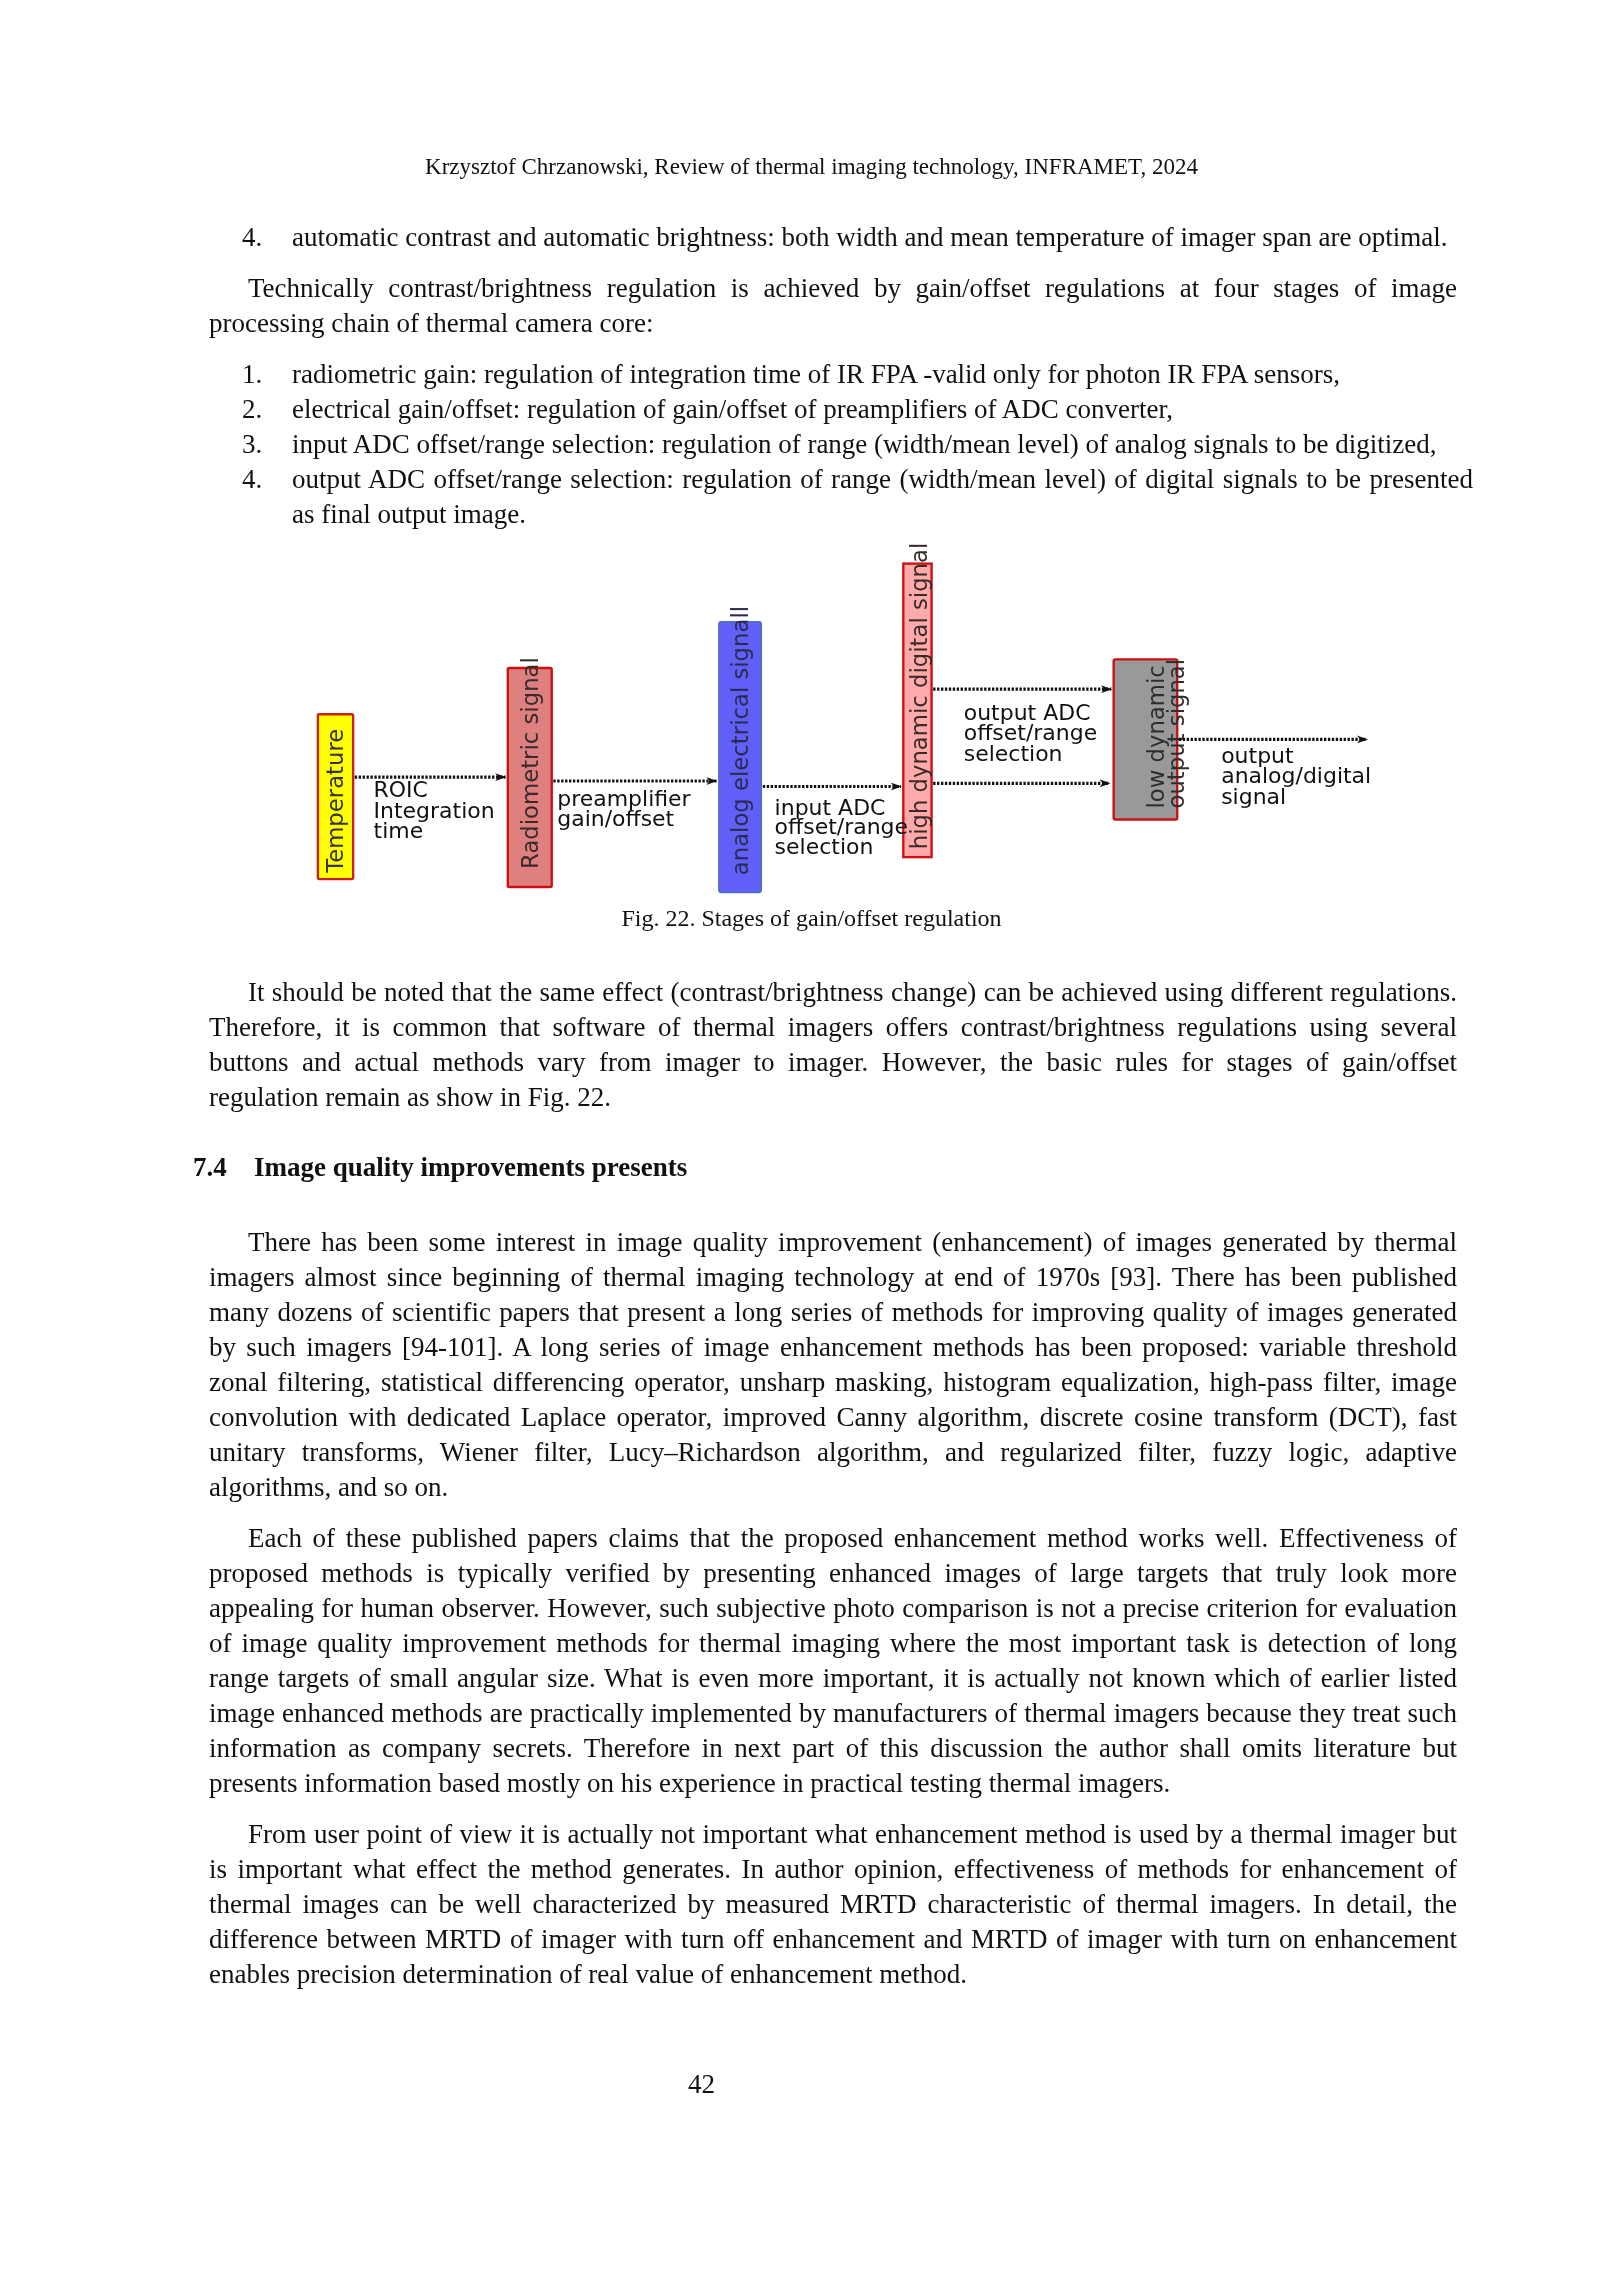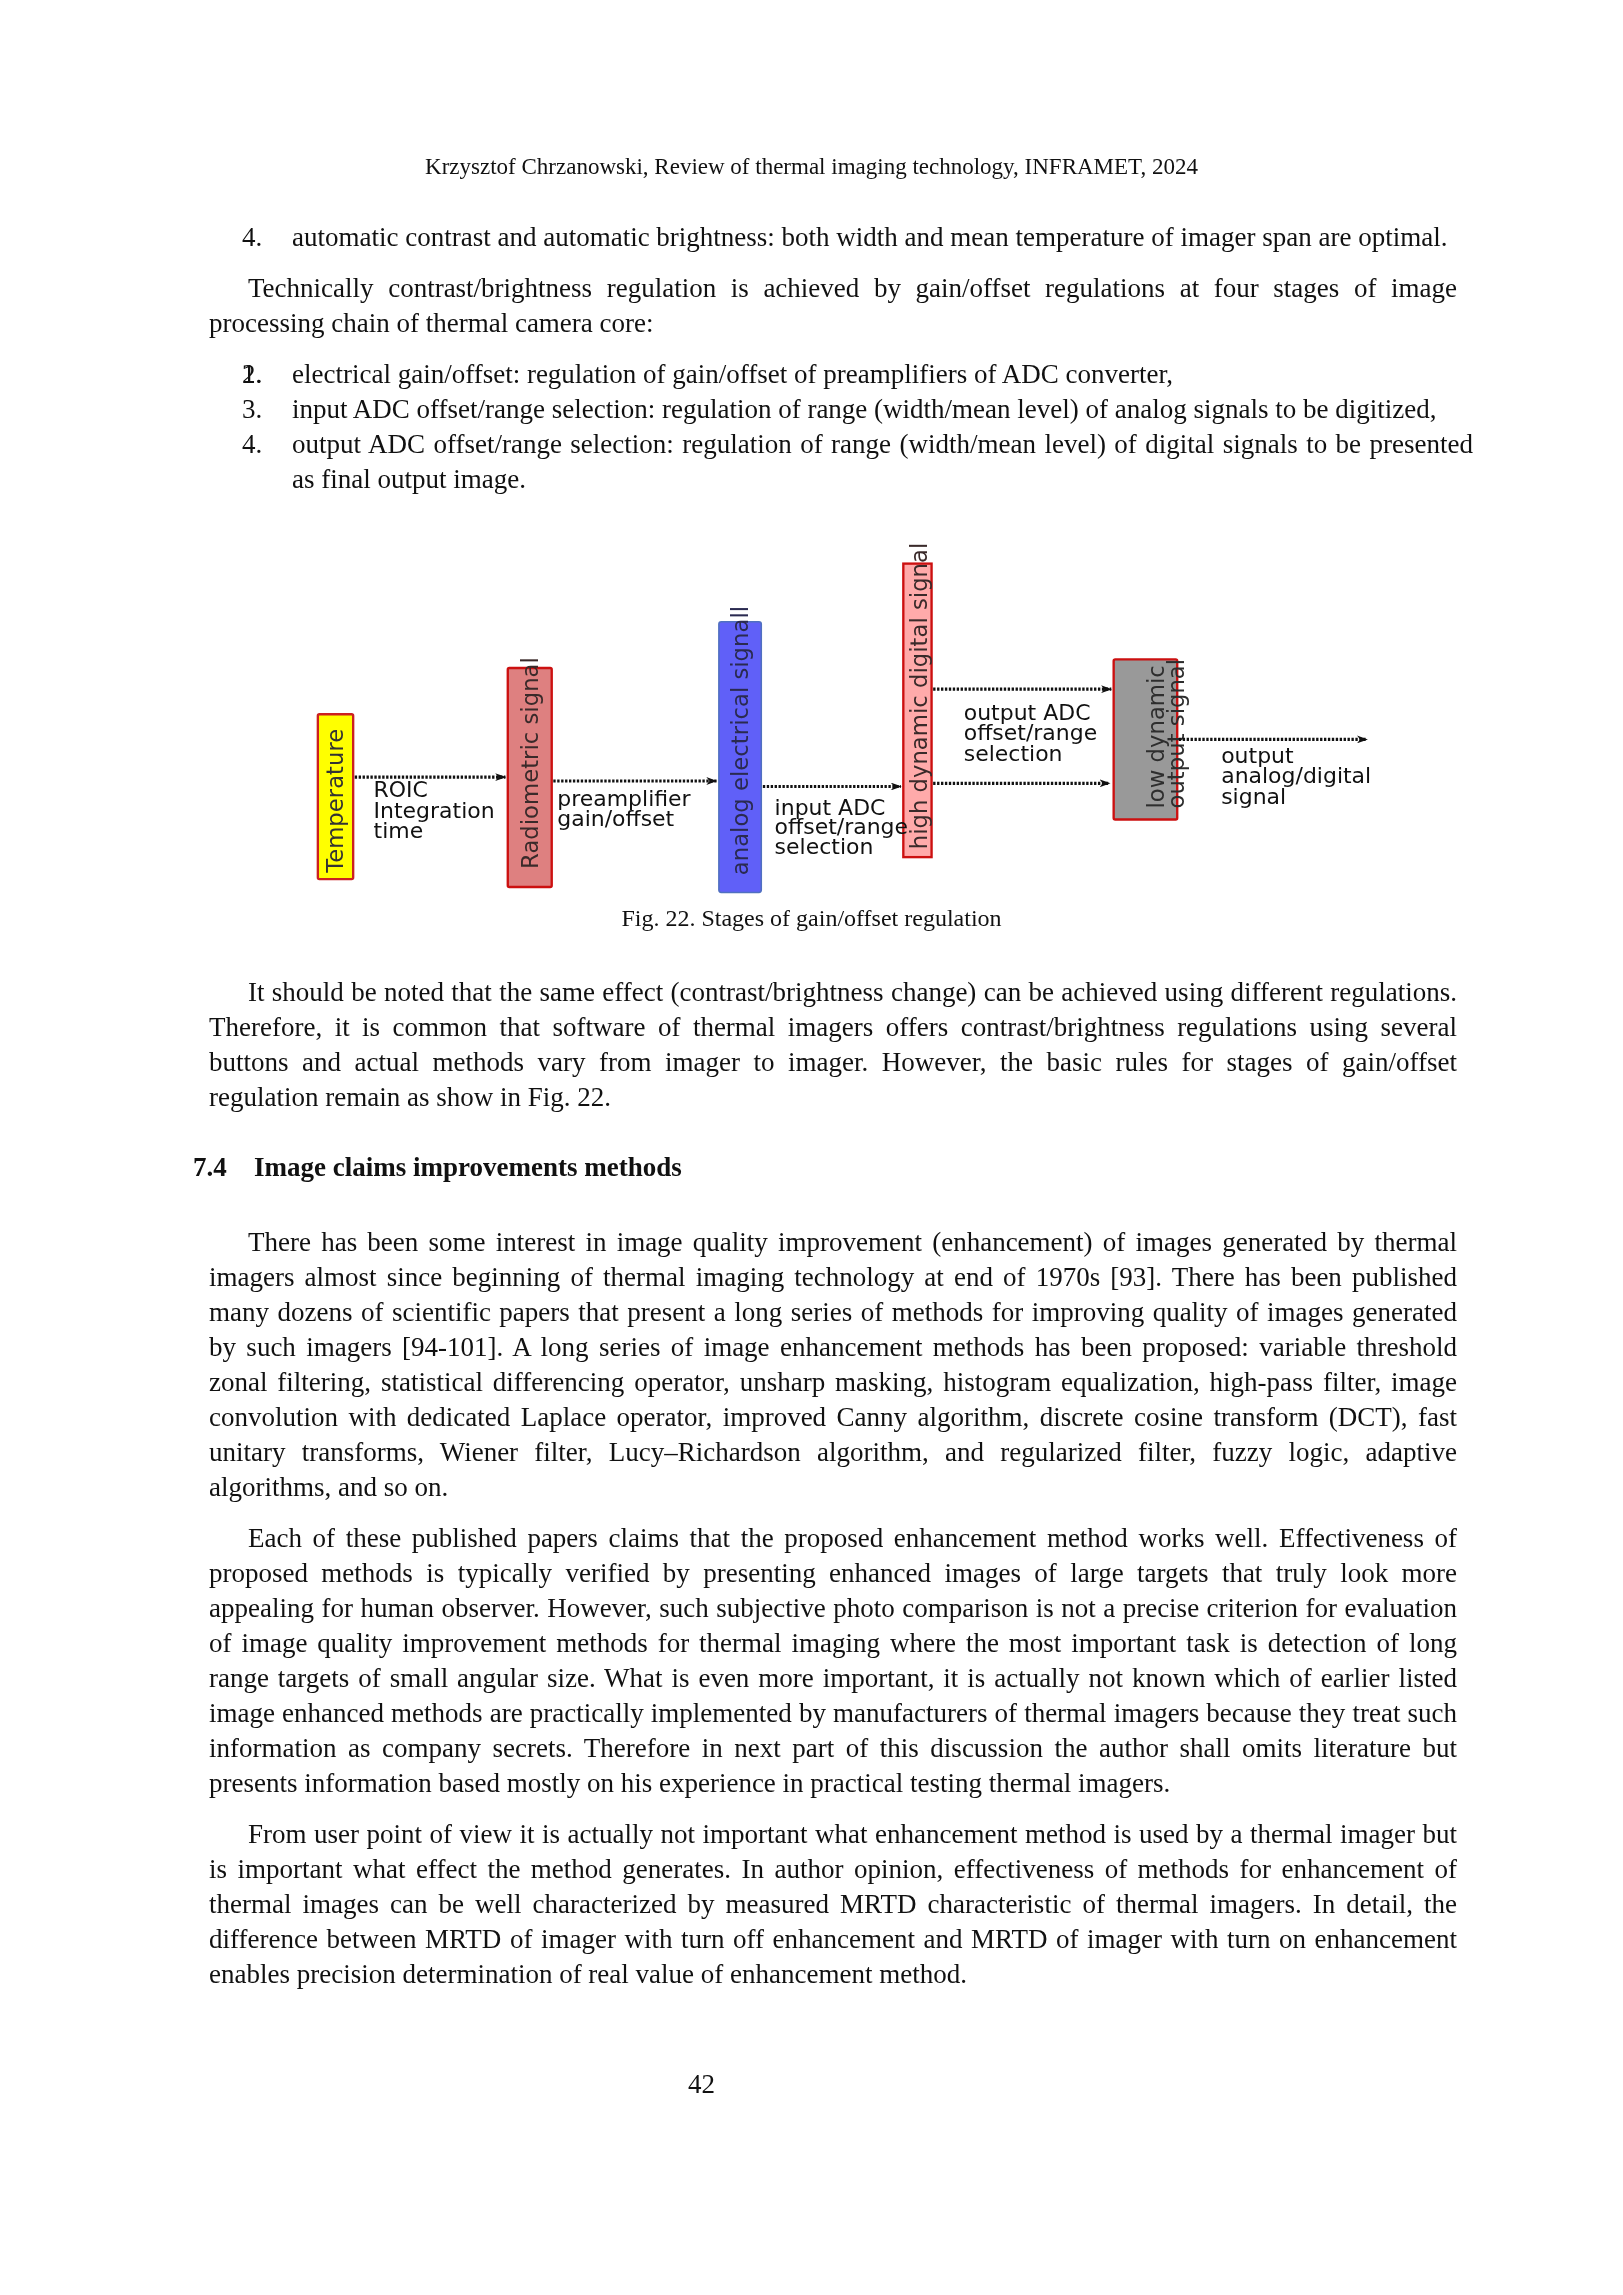--- a/index.html
+++ b/index.html
@@ -28,20 +28,21 @@
   <ul class="list">
     <li>
       <span class="num">4.</span>
       <span>automatic contrast and automatic brightness: both width and mean temperature of imager span are optimal.</span>
     </li>
   </ul>
   <p class="para">Technically contrast/brightness regulation is achieved by gain/offset regulations at four stages of image processing chain of thermal camera core:</p>
   <ul class="list">
     <li>
       <span class="num">1.</span>
+      <span>radiometric gain: regulation of integration time of IR FPA -valid only for photon IR FPA sensors,</span>
     </li>
     <li>
       <span class="num">2.</span>
       <span>electrical gain/offset: regulation of gain/offset of preamplifiers of ADC converter,</span>
     </li>
     <li>
       <span class="num">3.</span>
       <span>input ADC offset/range selection: regulation of range (width/mean level)  of analog signals to be digitized,</span>
     </li>
     <li>
@@ -118,21 +119,21 @@
     <text x="1556" y="1024">signal</text>
   </g>
 </svg>
 
 <div class="caption">Fig. 22.  Stages of gain/offset regulation</div>
 
 <div class="body-text" style="top: 959px;">
   <p class="para">It should be noted that the same effect (contrast/brightness change) can be achieved using different regulations. Therefore, it is common that software of thermal imagers offers contrast/brightness regulations using several buttons and actual methods vary from imager to imager. However, the basic rules for stages of gain/offset regulation remain as show in Fig. 22.</p>
   <div style="height: 19px;"></div>
   <p class="section-title">
-    <span class="sec-num">7.4</span><span>Image claims improvements methods</span>
+    <span class="sec-num">7.4</span><span>Image quality improvements presents</span>
   </p>
   <div style="height: 23.6px;"></div>
   <p class="para">There has been some interest in image quality improvement (enhancement) of images generated by thermal imagers almost since beginning of thermal imaging technology at end of 1970s [93]. There has been published many dozens of scientific papers that present a long series of methods for improving quality of images generated by such imagers [94-101]. A long series of image enhancement methods has been proposed: variable threshold zonal filtering, statistical differencing operator, unsharp masking, histogram equalization, high-pass filter, image convolution with dedicated Laplace operator, improved Canny algorithm, discrete cosine transform (DCT), fast unitary transforms, Wiener filter, Lucy–Richardson algorithm, and regularized filter, fuzzy logic, adaptive algorithms, and so on.</p>
   <p class="para">Each of these published papers claims that the proposed enhancement method works well. Effectiveness of proposed methods is typically verified by presenting enhanced images of large targets that truly look more appealing for human observer. However, such subjective photo comparison is not a precise criterion for evaluation of image quality improvement methods for thermal imaging where the most important task is detection of long range targets of small angular size. What is even more important, it is actually not known which of earlier listed image enhanced methods are practically implemented by manufacturers of thermal imagers because they treat such information as company secrets.  Therefore in next part of this discussion the author shall omits literature but presents information based mostly on his experience in practical testing thermal imagers.</p>
   <p class="para">From user point of view it is actually not important what enhancement method is used by a thermal imager but is important what effect the method generates. In author opinion, effectiveness of methods for enhancement of thermal images can be well characterized by measured MRTD characteristic of thermal imagers. In detail, the difference between MRTD of imager with turn off enhancement and MRTD of imager with turn on enhancement enables precision determination of real value of enhancement method.</p>
 </div>
 
 <div class="page-number">42</div>
 
 

